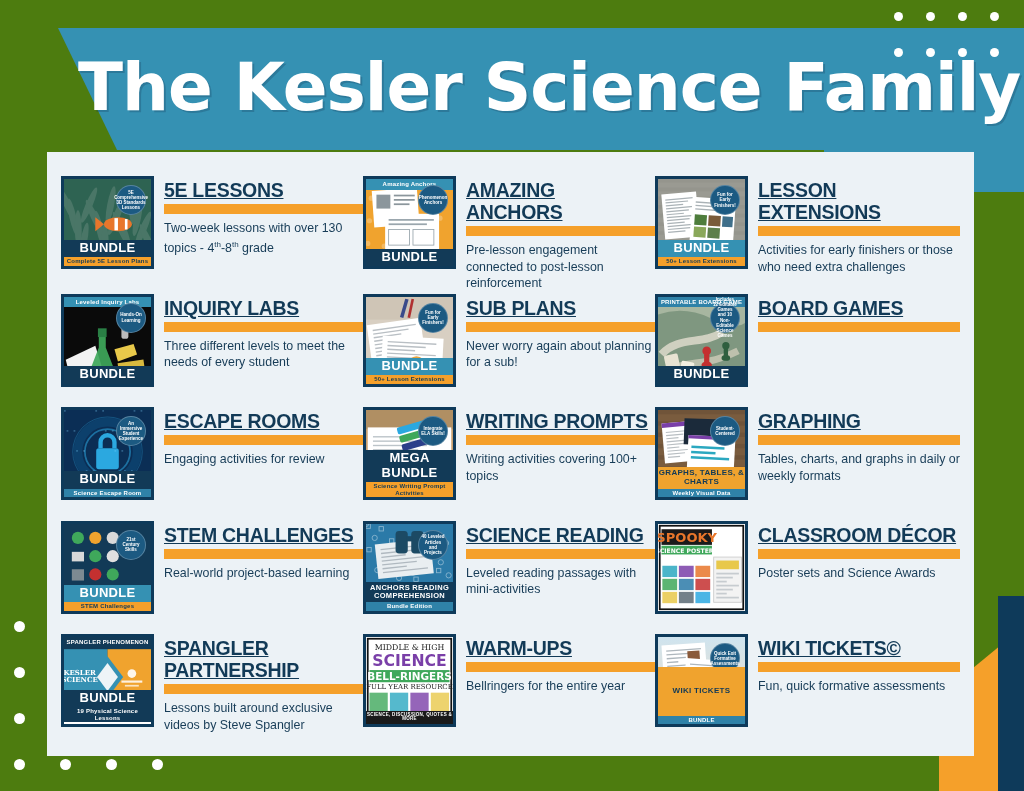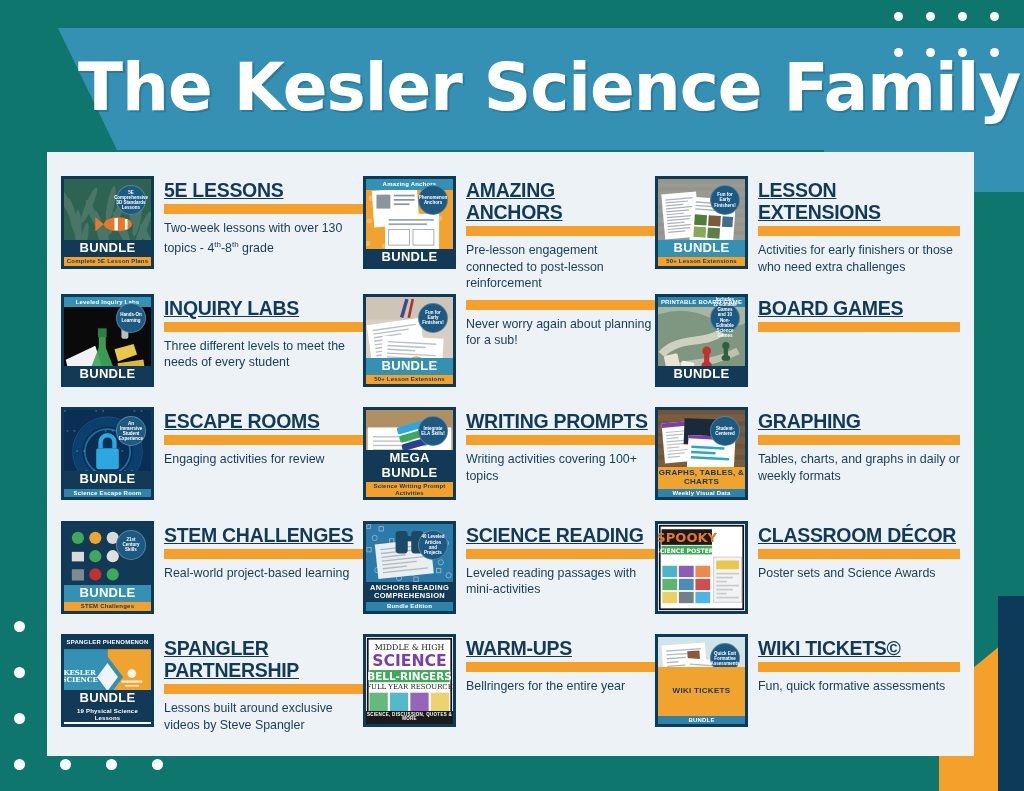--- a/index.html
+++ b/index.html
@@ -10,21 +10,21 @@
     position: relative;
     overflow: hidden;
   }
 
   
   #poster {
     position: absolute;
     inset: 0;
     width: 1024px;
     height: 791px;
-    background: #0f766e;
+    background: #4d7c0f;
     overflow: hidden;
   }
 
   .dots-top {
     position: absolute;
     top: 0; right: 0;
     width: 140px; height: 80px;
     z-index: 3;
   }
   .dot {
@@ -451,20 +451,21 @@
                 </g>
         <circle cx="58" cy="78" r="10" fill="#E8A33A"></circle>
       </svg></div>
             <div class="t-badge">Fun for Early Finishers!</div>
             <div class="tcap">
               <div class="t-bundle teal">BUNDLE</div>
               <div class="t-sub">50+ Lesson Extensions</div>
             </div>
           </div>
           <div class="txt">
+            <div class="ttl">SUB PLANS</div>
             <div class="bar" style="background: rgb(245, 160, 42);"></div>
             <div class="desc">Never worry again about planning for a sub!</div>
           </div>
         </div>
         <div class="item">
           <div class="thumb">
             <div class="tart"><svg viewBox="0 0 100 100" width="100%" height="100%" preserveAspectRatio="none">
         <rect width="100" height="100" fill="#A7B6A0"></rect>
         <path d="M0 20 Q30 10 60 24 T100 30 L100 100 L0 100 Z" fill="#6E8A72" opacity=".7"></path>
         <path d="M4 66 C24 44 52 56 74 40" stroke="#e3dfcf" stroke-width="9" fill="none" opacity=".8"></path>

